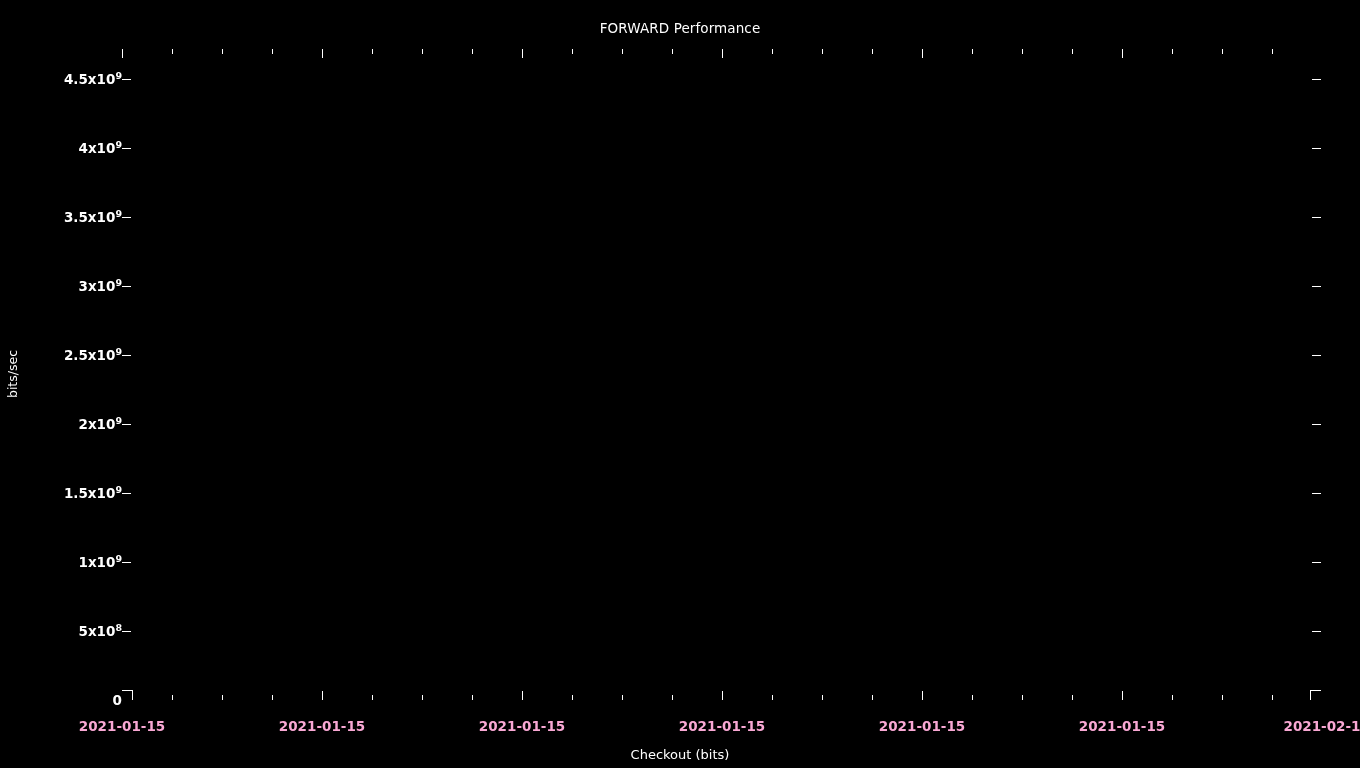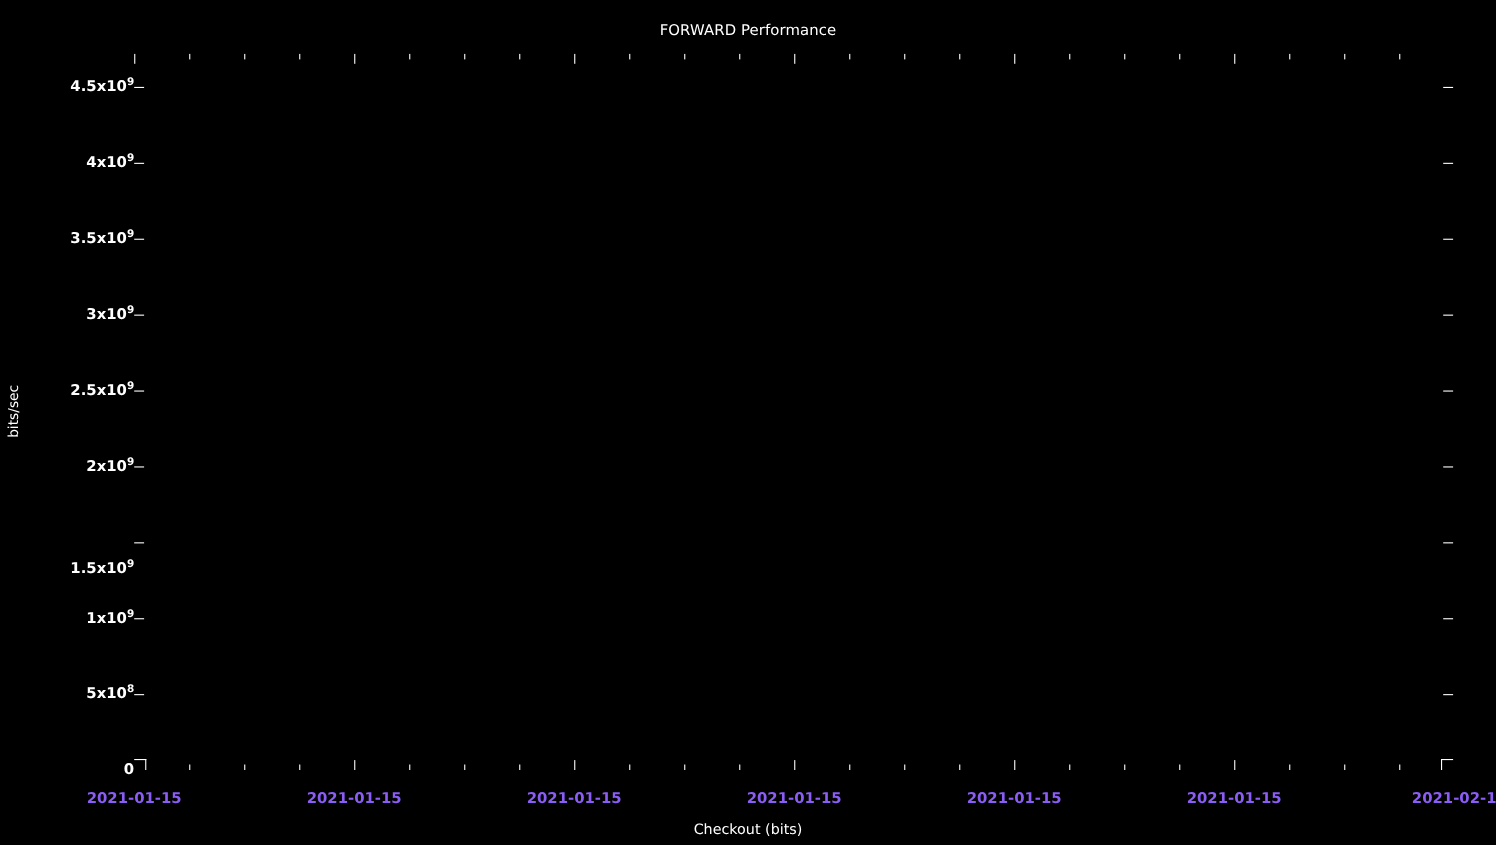--- a/index.html
+++ b/index.html
@@ -106,21 +106,21 @@
   }
   .ylabel sup {
     font-size: 9.5px;
     vertical-align: super;
     line-height: 0;
   }
   .xlabel {
     position: absolute;
     top: 718px;
     font-size: 13.5px;
-    color: #8b5cf6;
+    color: #f9a8d4;
     white-space: nowrap;
     transform: translateX(-50%);
     font-weight: bold;
   }
   .xlabel.clipped {
     overflow: hidden;
   }
 </style>
 </head>
 <body>
@@ -130,21 +130,21 @@
   <div class="chart-title">FORWARD Performance</div>
 
   <div class="yaxis-title">bits/sec</div>
 
   <div class="xaxis-title">Checkout (bits)</div>
 
   <div id="y-tick-labels">
       <div class="ylabel" style="top: 700px;">0</div>
       <div class="ylabel" style="top: 631px;">5x10<sup>8</sup></div>
       <div class="ylabel" style="top: 562px;">1x10<sup>9</sup></div>
-      <div class="ylabel" style="top: 517px;">1.5x10<sup>9</sup></div>
+      <div class="ylabel" style="top: 493px;">1.5x10<sup>9</sup></div>
       <div class="ylabel" style="top: 424px;">2x10<sup>9</sup></div>
       <div class="ylabel" style="top: 355px;">2.5x10<sup>9</sup></div>
       <div class="ylabel" style="top: 286px;">3x10<sup>9</sup></div>
       <div class="ylabel" style="top: 217px; text-align: center;">3.5x10<sup>9</sup></div>
       <div class="ylabel" style="top: 148px;">4x10<sup>9</sup></div>
       <div class="ylabel" style="top: 79px;">4.5x10<sup>9</sup></div>
     </div>
   <div id="x-tick-labels">
       <div class="xlabel" style="left: 122px;">2021-01-15</div>
       <div class="xlabel" style="left: 322px;">2021-01-15</div>

